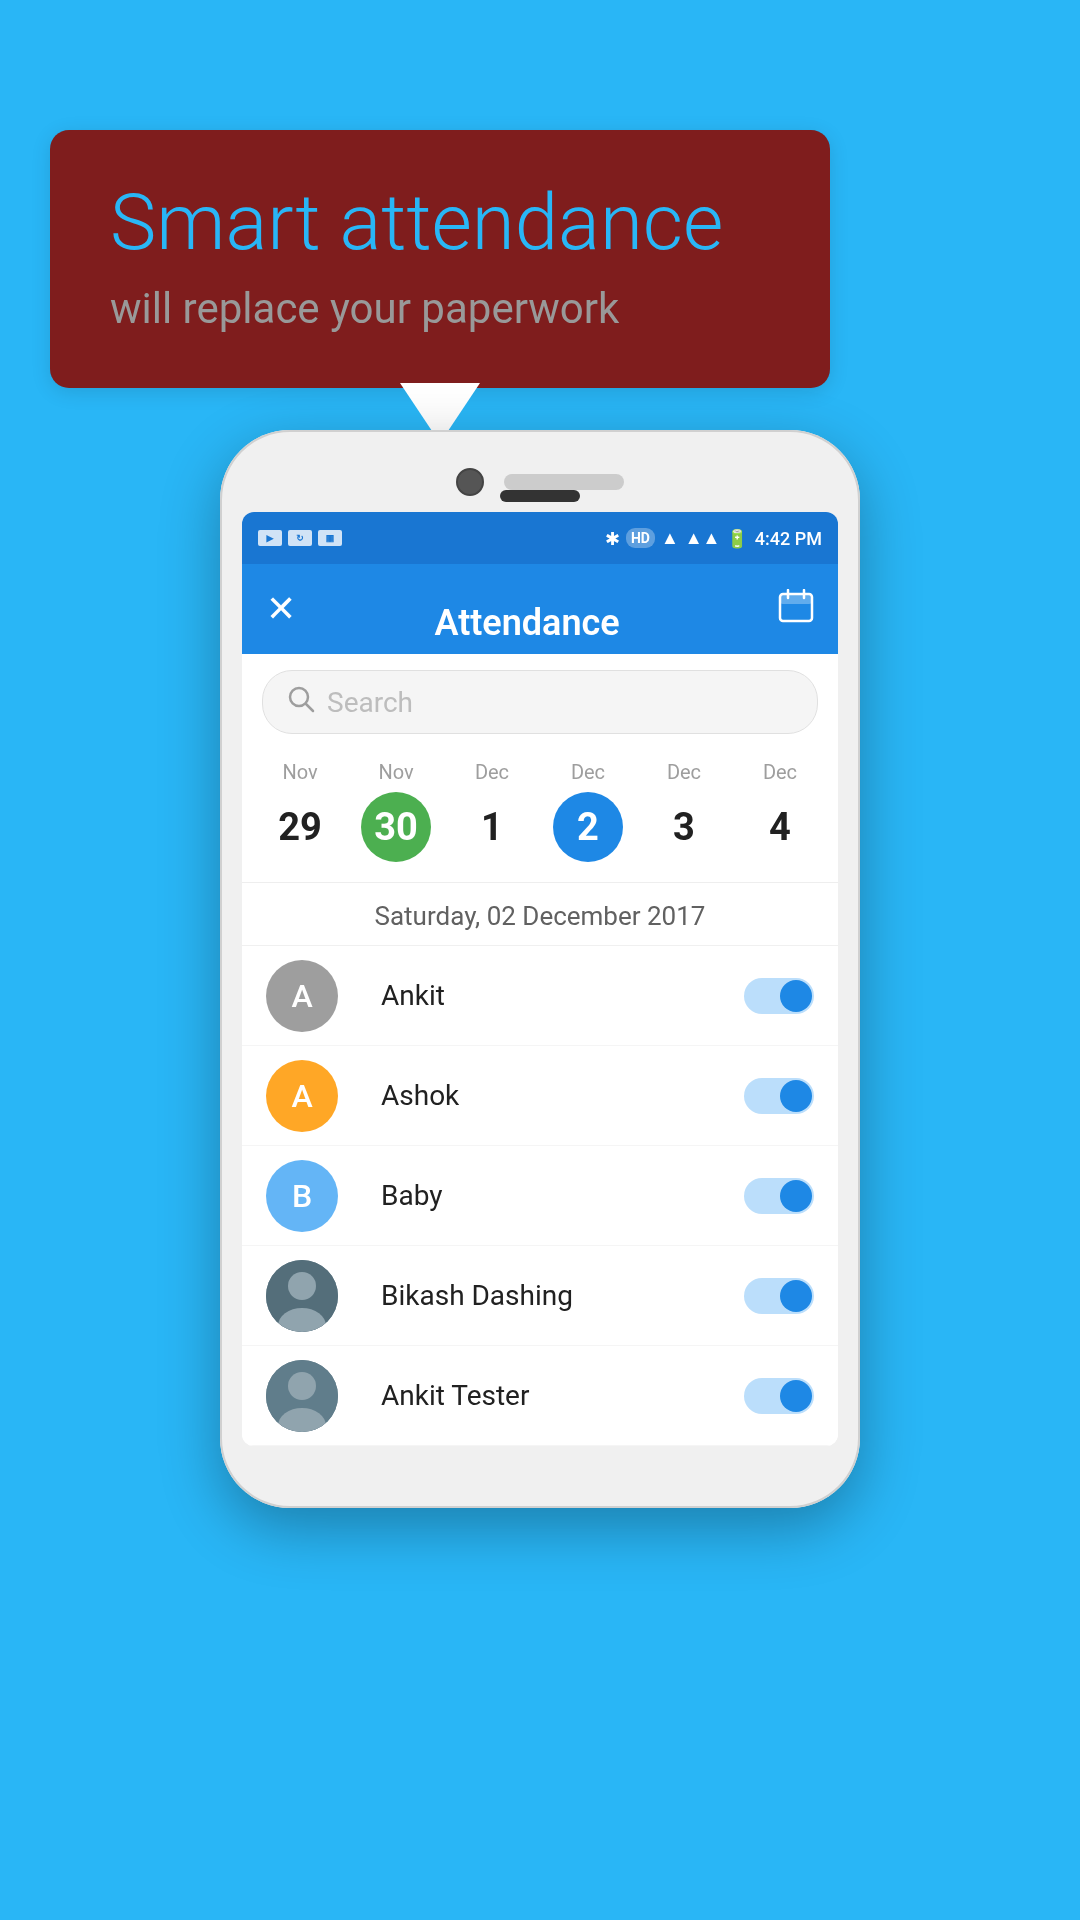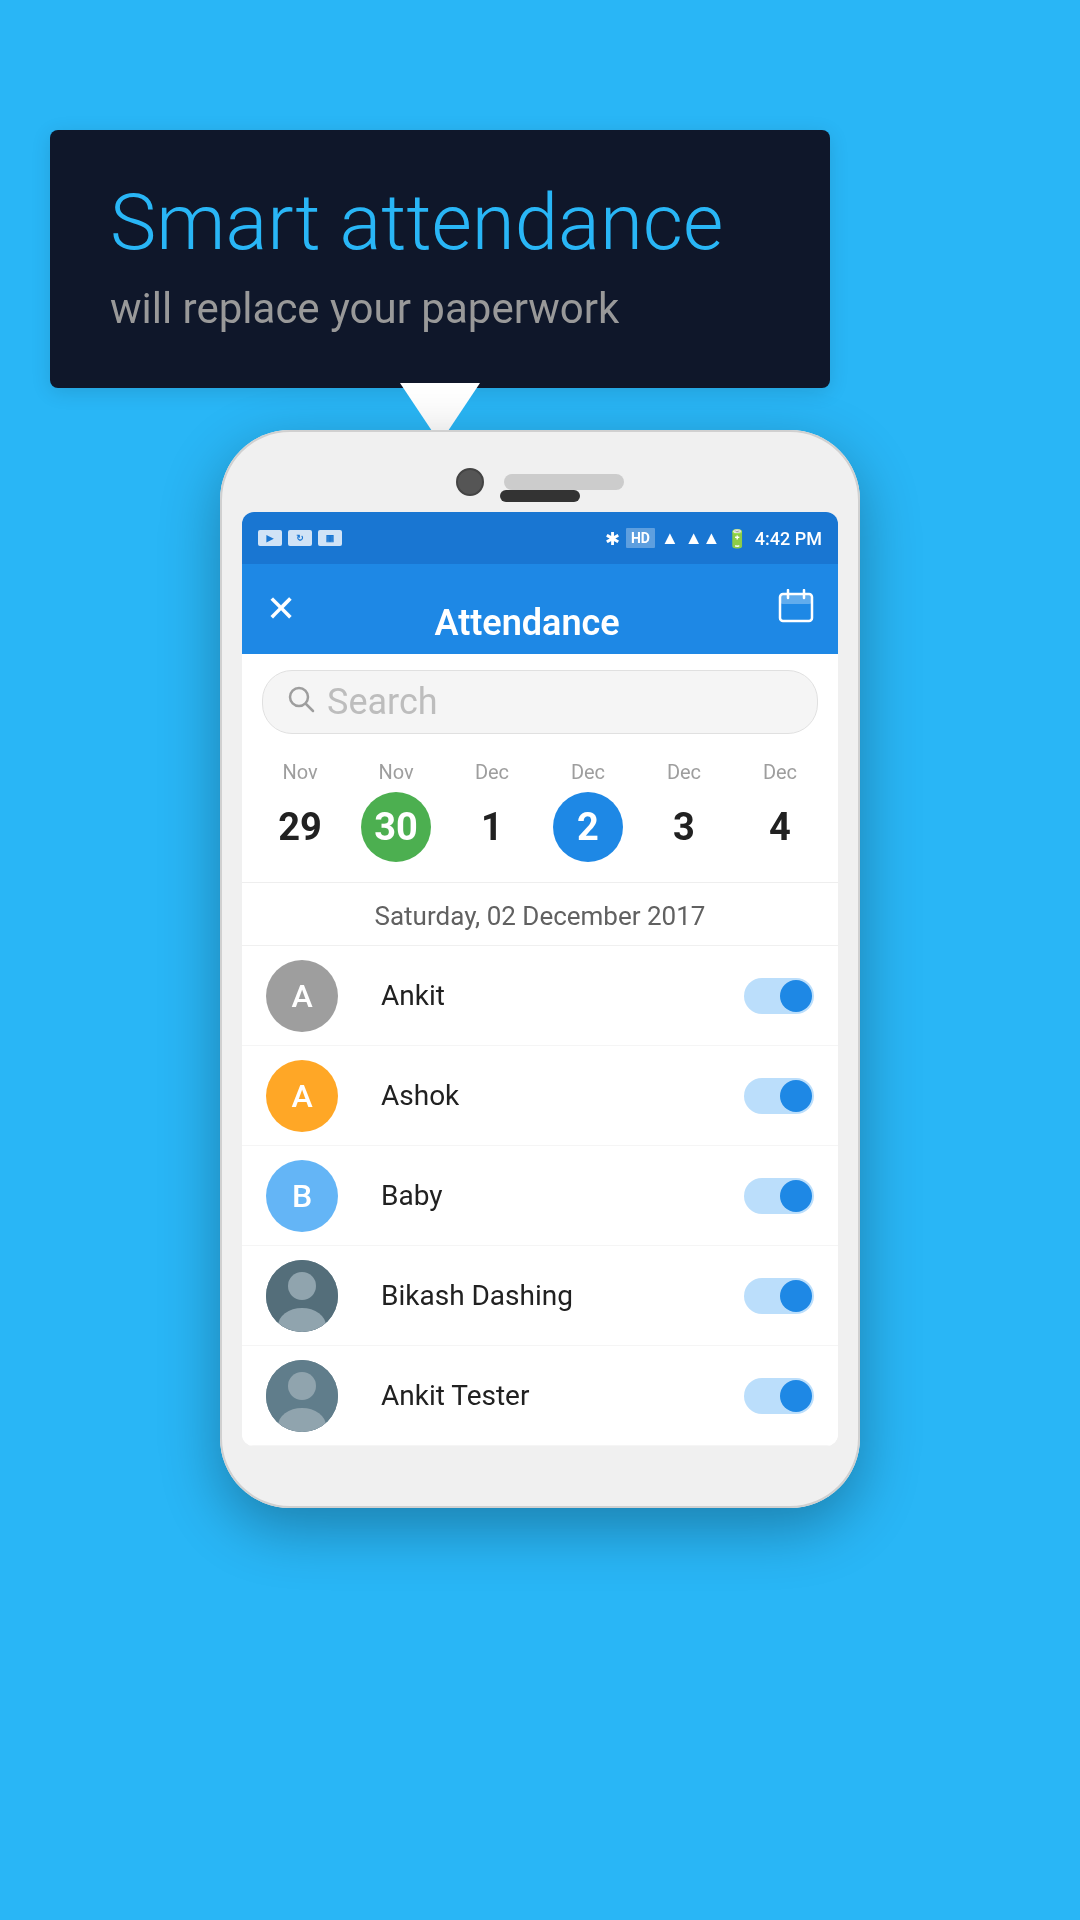--- a/index.html
+++ b/index.html
@@ -11,22 +11,22 @@
       overflow: hidden;
       position: relative;
     }
 
     
     .speech-bubble {
       position: absolute;
       top: 130px;
       left: 50px;
       width: 780px;
-      background: #0f172a;
-      border-radius: 8px;
+      background: #7f1d1d;
+      border-radius: 19px;
       padding: 50px 60px 55px 60px;
       box-shadow: 0 4px 20px rgba(0,0,0,0.12);
     }
     .speech-bubble::after {
       content: '';
       position: absolute;
       bottom: -55px;
       left: 50%;
       transform: translateX(-50%);
       width: 0;
@@ -187,21 +187,21 @@
       gap: 12px;
       border: 1px solid #e0e0e0;
     }
     .search-icon-svg {
       color: #9e9e9e;
       font-size: 28px;
       flex-shrink: 0;
     }
     .search-text {
       color: #bdbdbd;
-      font-size: 36px;
+      font-size: 28px;
     }
 
     
     .calendar-strip {
       background: white;
       padding: 10px 0 20px 0;
       border-bottom: 1px solid #eee;
     }
     .cal-days {
       display: flex;
@@ -348,21 +348,21 @@
     <div class="phone-screen-container">
 
       <div class="status-bar">
         <div class="status-icons">
           <div class="status-icon">▶</div>
           <div class="status-icon">↻</div>
           <div class="status-icon">▦</div>
         </div>
         <div class="status-right">
           <span>✱</span>
-          <span style="font-size:14px; background:rgba(255,255,255,0.3); padding:2px 5px; border-radius:1px; font-weight:700;">HD</span>
+          <span style="font-size:14px; background:rgba(255,255,255,0.3); padding:2px 5px; border-radius:9px; font-weight:700;">HD</span>
           <span>▲</span>
           <span>▲▲</span>
           <span>🔋</span>
           <span class="status-time">4:42 PM</span>
         </div>
       </div>
 
       <div class="app-bar">
         <div class="app-bar-close">✕</div>
         <div class="app-bar-title">Attendance</div>

